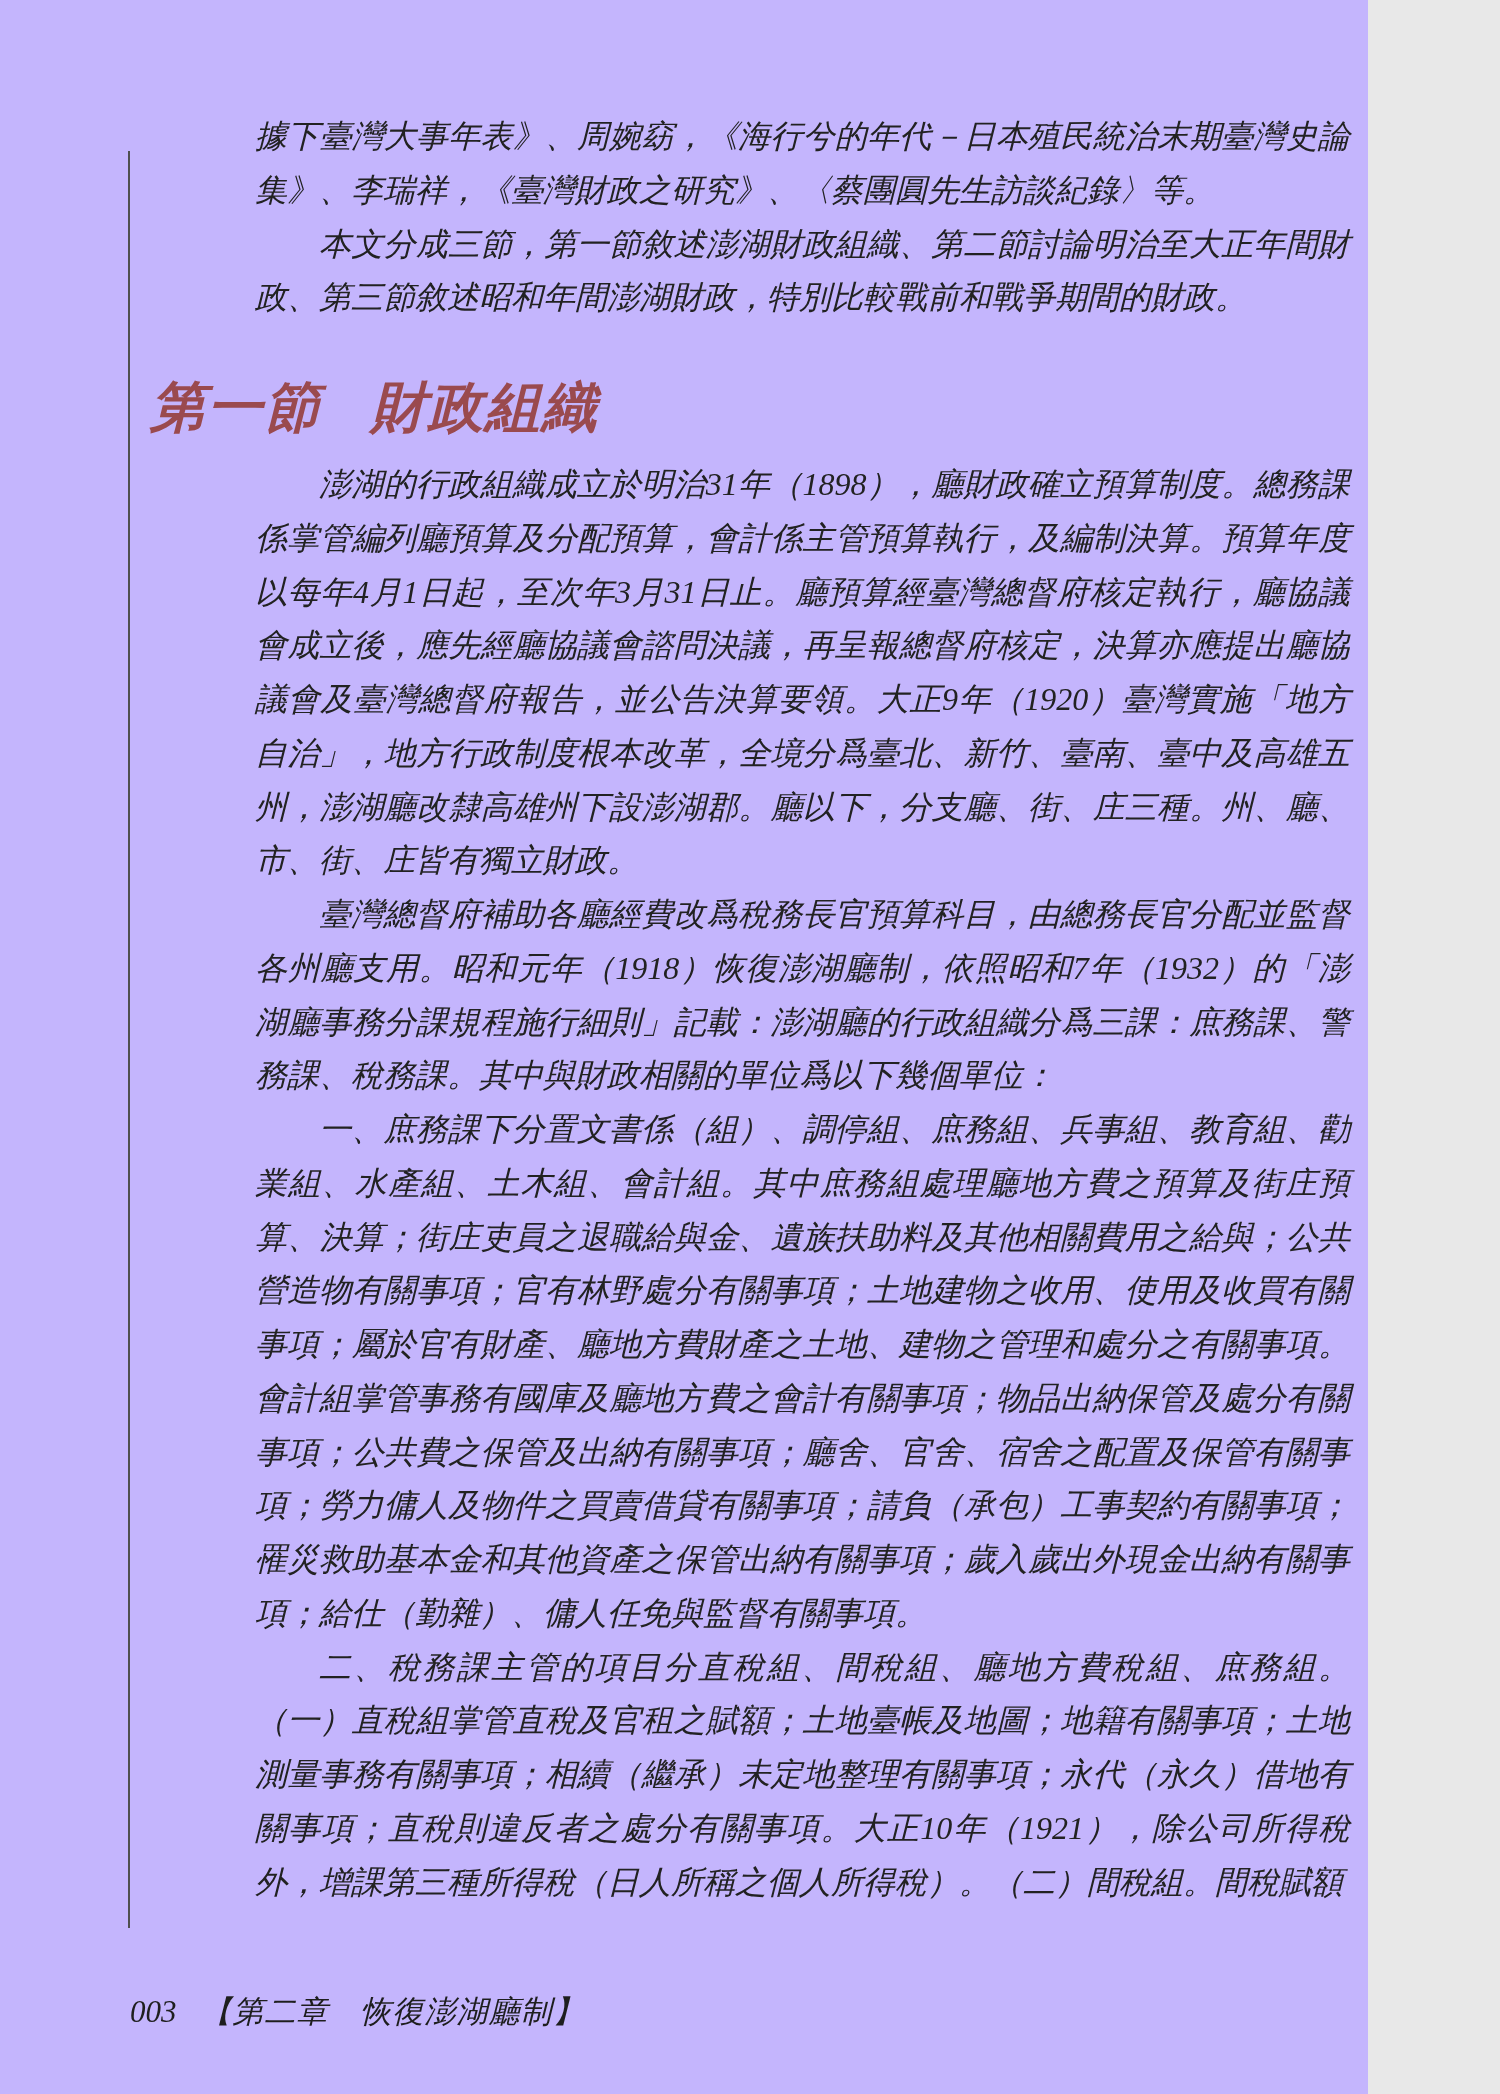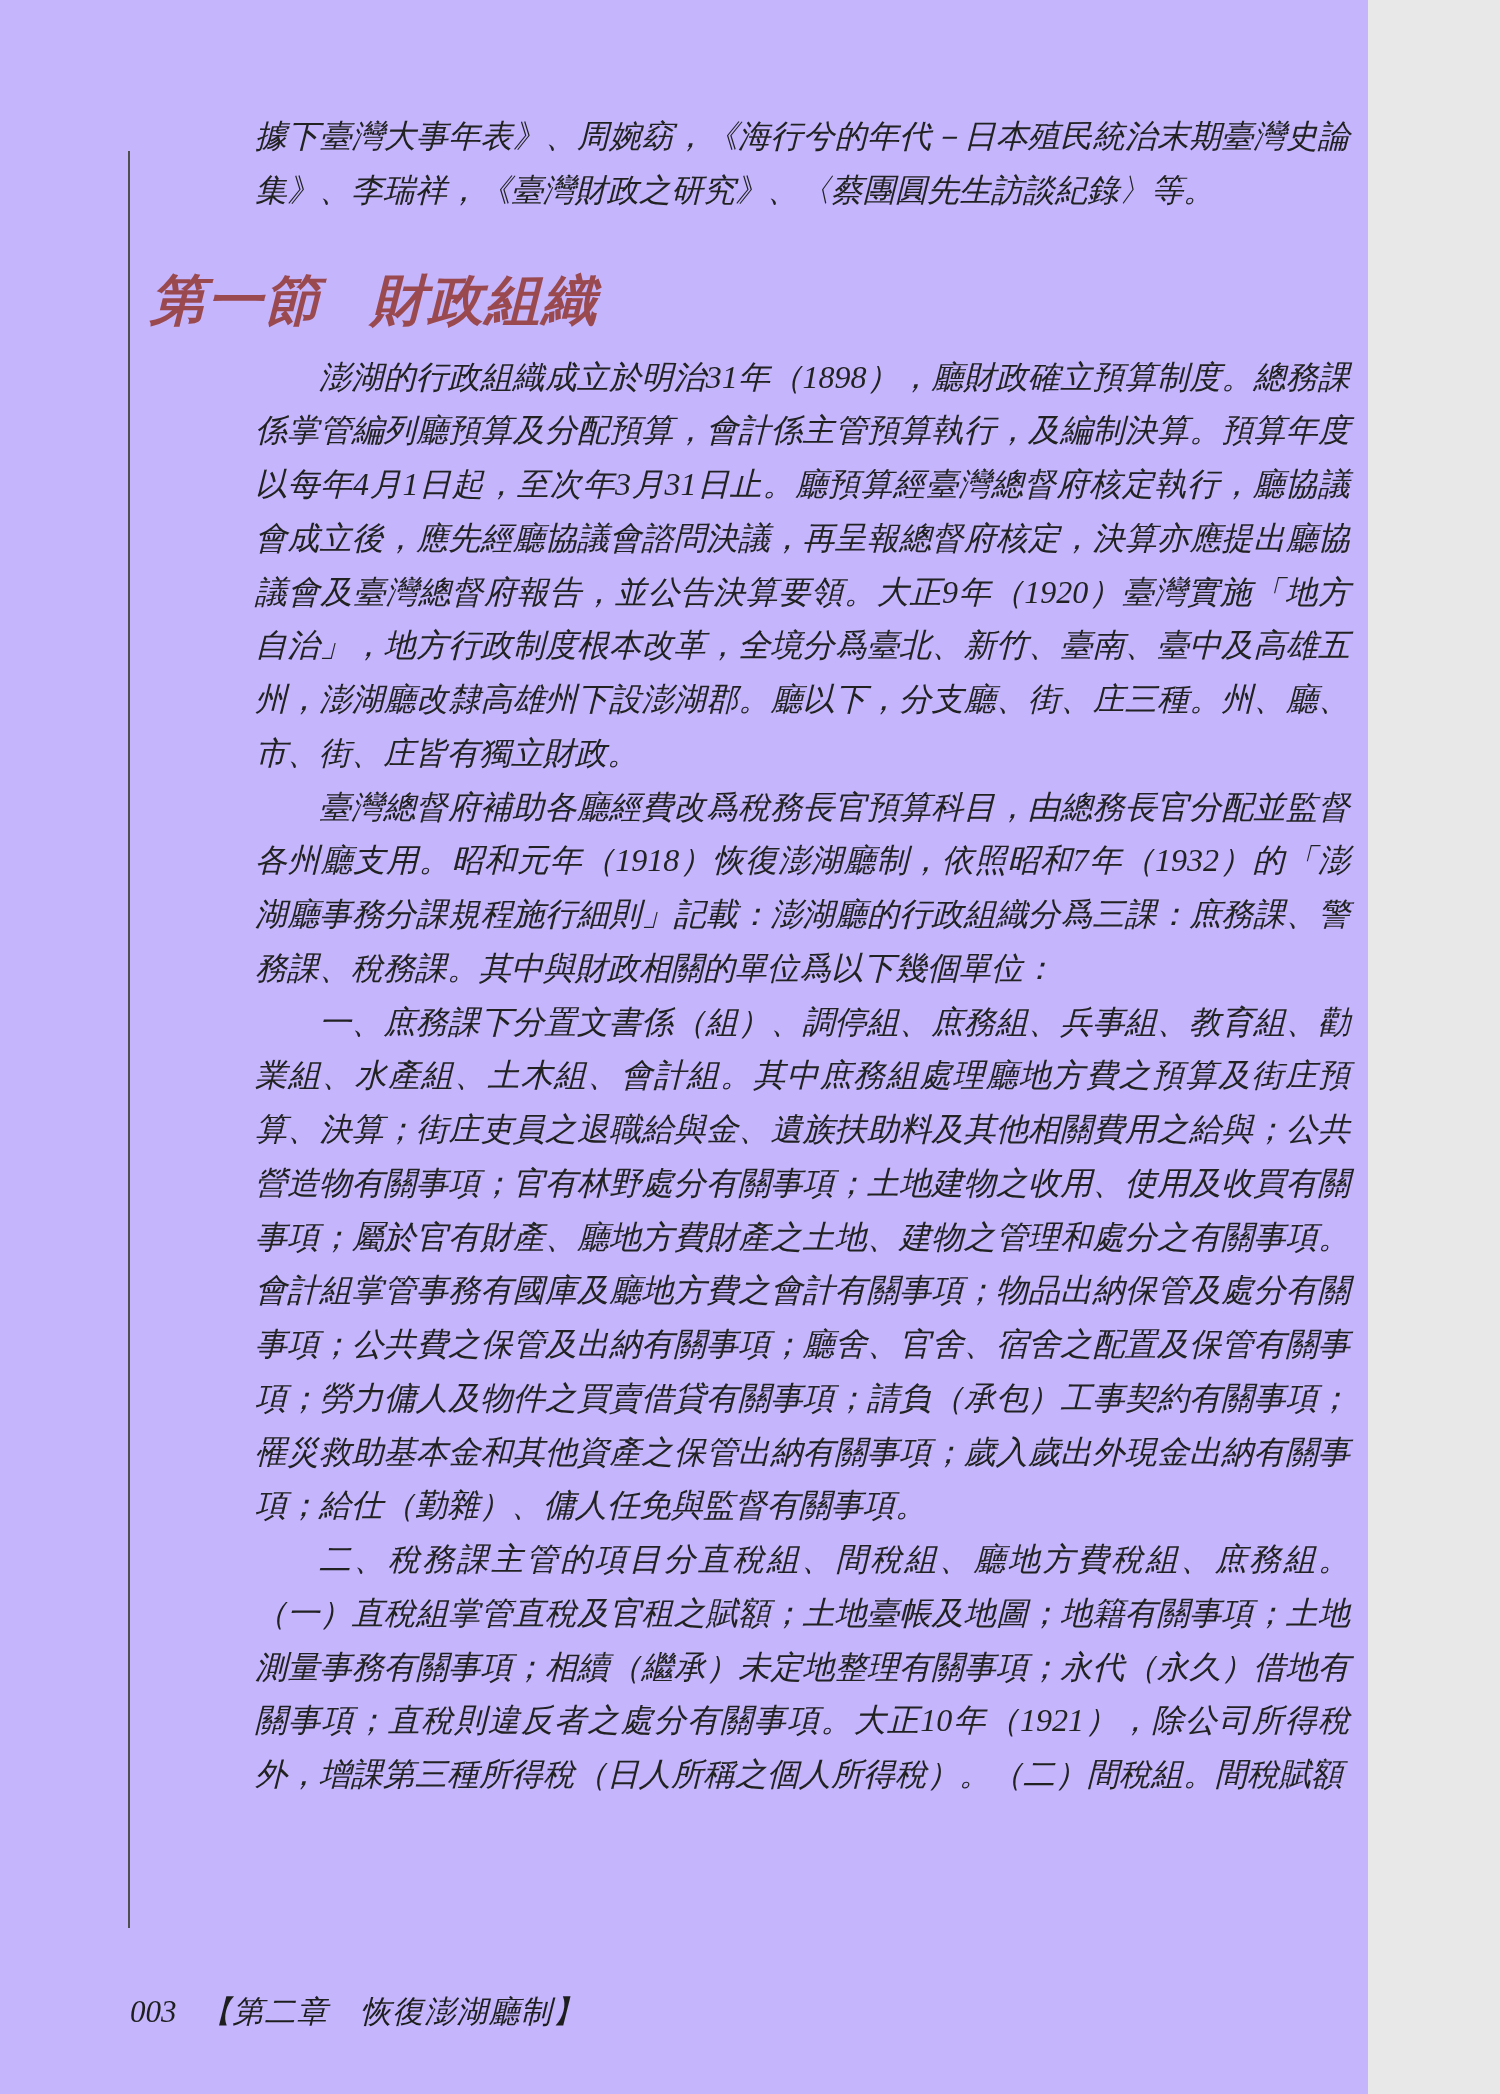--- a/index.html
+++ b/index.html
@@ -80,20 +80,21 @@
 <body>
 
 <div class="page">
 
   <div class="margin-rule"></div>
 
   <div class="content">
 
     <p class="para no-indent">據下臺灣大事年表》、周婉窈，《海行兮的年代－日本殖民統治末期臺灣史論集》、李瑞祥，《臺灣財政之研究》、〈蔡團圓先生訪談紀錄〉等。</p>
 
+    <p class="para">本文分成三節，第一節敘述澎湖財政組織、第二節討論明治至大正年間財政、第三節敘述昭和年間澎湖財政，特別比較戰前和戰爭期間的財政。</p>
 
     <h2 class="section-heading">
       <span class="heading-number">第一節</span><span class="heading-title">財政組織</span>
     </h2>
 
     <p class="para section-para">澎湖的行政組織成立於明治31年（1898），廳財政確立預算制度。總務課係掌管編列廳預算及分配預算，會計係主管預算執行，及編制決算。預算年度以每年4月1日起，至次年3月31日止。廳預算經臺灣總督府核定執行，廳協議會成立後，應先經廳協議會諮問決議，再呈報總督府核定，決算亦應提出廳協議會及臺灣總督府報告，並公告決算要領。大正9年（1920）臺灣實施「地方自治」，地方行政制度根本改革，全境分爲臺北、新竹、臺南、臺中及高雄五州，澎湖廳改隸高雄州下設澎湖郡。廳以下，分支廳、街、庄三種。州、廳、市、街、庄皆有獨立財政。</p>
 
     <p class="para section-para">臺灣總督府補助各廳經費改爲稅務長官預算科目，由總務長官分配並監督各州廳支用。昭和元年（1918）恢復澎湖廳制，依照昭和7年（1932）的「澎湖廳事務分課規程施行細則」記載：澎湖廳的行政組織分爲三課：庶務課、警務課、稅務課。其中與財政相關的單位爲以下幾個單位：</p>
 
     <p class="para section-para">一、庶務課下分置文書係（組）、調停組、庶務組、兵事組、教育組、勸業組、水產組、土木組、會計組。其中庶務組處理廳地方費之預算及街庄預算、決算；街庄吏員之退職給與金、遺族扶助料及其他相關費用之給與；公共營造物有關事項；官有林野處分有關事項；土地建物之收用、使用及收買有關事項；屬於官有財產、廳地方費財產之土地、建物之管理和處分之有關事項。會計組掌管事務有國庫及廳地方費之會計有關事項；物品出納保管及處分有關事項；公共費之保管及出納有關事項；廳舍、官舍、宿舍之配置及保管有關事項；勞力傭人及物件之買賣借貸有關事項；請負（承包）工事契約有關事項；罹災救助基本金和其他資產之保管出納有關事項；歲入歲出外現金出納有關事項；給仕（勤雜）、傭人任免與監督有關事項。</p>

